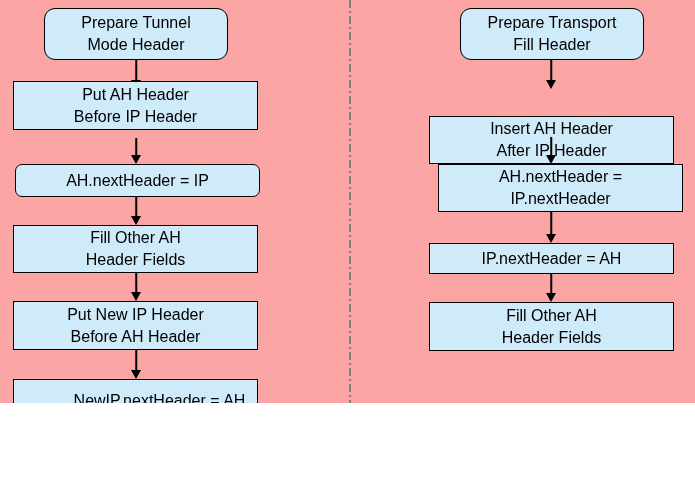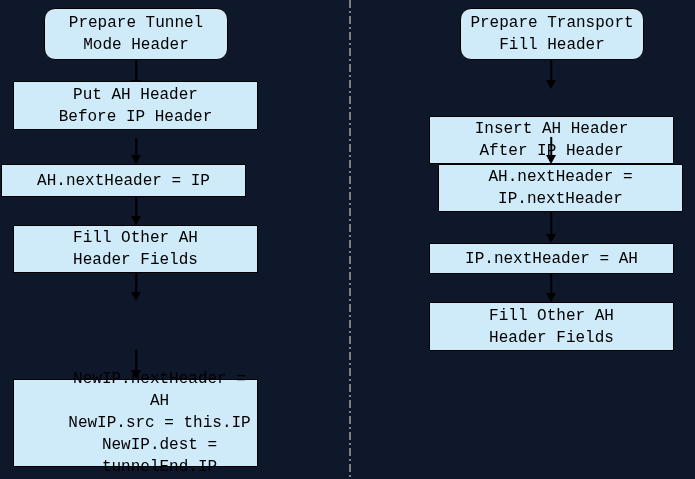--- a/index.html
+++ b/index.html
@@ -1,21 +1,21 @@
 <!DOCTYPE html>
 <html><head>
 <meta charset="utf-8">
 <style>
   html, body { margin: 0; padding: 0; background: #ffffff; }
   .canvas {
     position: relative;
     width: 695px;
-    height: 479px;
-    background: #0f172a;
-    font-family: Liberation Mono, monospace;
+    height: 403px;
+    background: #fca5a5;
+    font-family: Liberation Sans, sans-serif;
     overflow: hidden;
   }
   .divider {
     position: absolute;
     left: 349px;
     top: 0;
     width: 2px;
     height: 479px;
     background: repeating-linear-gradient(
       to bottom,
@@ -65,21 +65,21 @@
     border-left: 5px solid transparent;
     border-right: 5px solid transparent;
     border-top: 9px solid #000000;
   }
 
   
   .t-step0 { left: 44px;  top: 8px;   width: 184px; height: 52px; }
   .t-arr0  { left: 130px; top: 60px;  height: 29px; }
   .t-step1 { left: 13px;  top: 81px;  width: 245px; height: 49px; }
   .t-arr1  { left: 130px; top: 138px; height: 26px; }
-  .t-step2 { left: 1px;  top: 164px; width: 245px; height: 33px; }
+  .t-step2 { left: 15px;  top: 164px; width: 245px; height: 33px; border-radius: 7px; }
   .t-arr2  { left: 130px; top: 197px; height: 28px; }
   .t-step3 { left: 13px;  top: 225px; width: 245px; height: 48px; }
   .t-arr3  { left: 130px; top: 273px; height: 28px; }
   .t-step4 { left: 13px;  top: 301px; width: 245px; height: 49px; }
   .t-arr4  { left: 130px; top: 350px; height: 29px; }
   .t-step5 { left: 13px;  top: 379px; width: 245px; height: 88px; padding-left: 48px; }
 
   
   .r-step0 { left: 460px; top: 8px;   width: 184px; height: 52px; }
   .r-arr0  { left: 545px; top: 60px;  height: 29px; }
@@ -106,20 +106,22 @@
 Before IP Header</div>
   <div class="arrow t-arr1"></div>
 
   <div class="node t-step2">AH.nextHeader = IP</div>
   <div class="arrow t-arr2"></div>
 
   <div class="node t-step3">Fill Other AH
 Header Fields</div>
   <div class="arrow t-arr3"></div>
 
+  <div class="node t-step4">Put New IP Header
+Before AH Header</div>
   <div class="arrow t-arr4"></div>
 
   <div class="node t-step5">NewIP.nextHeader = AH
 NewIP.src = this.IP
 NewIP.dest = tunnelEnd.IP</div>
 
   <div class="node rounded r-step0">Prepare Transport
 Fill Header</div>
   <div class="arrow r-arr0"></div>
 

